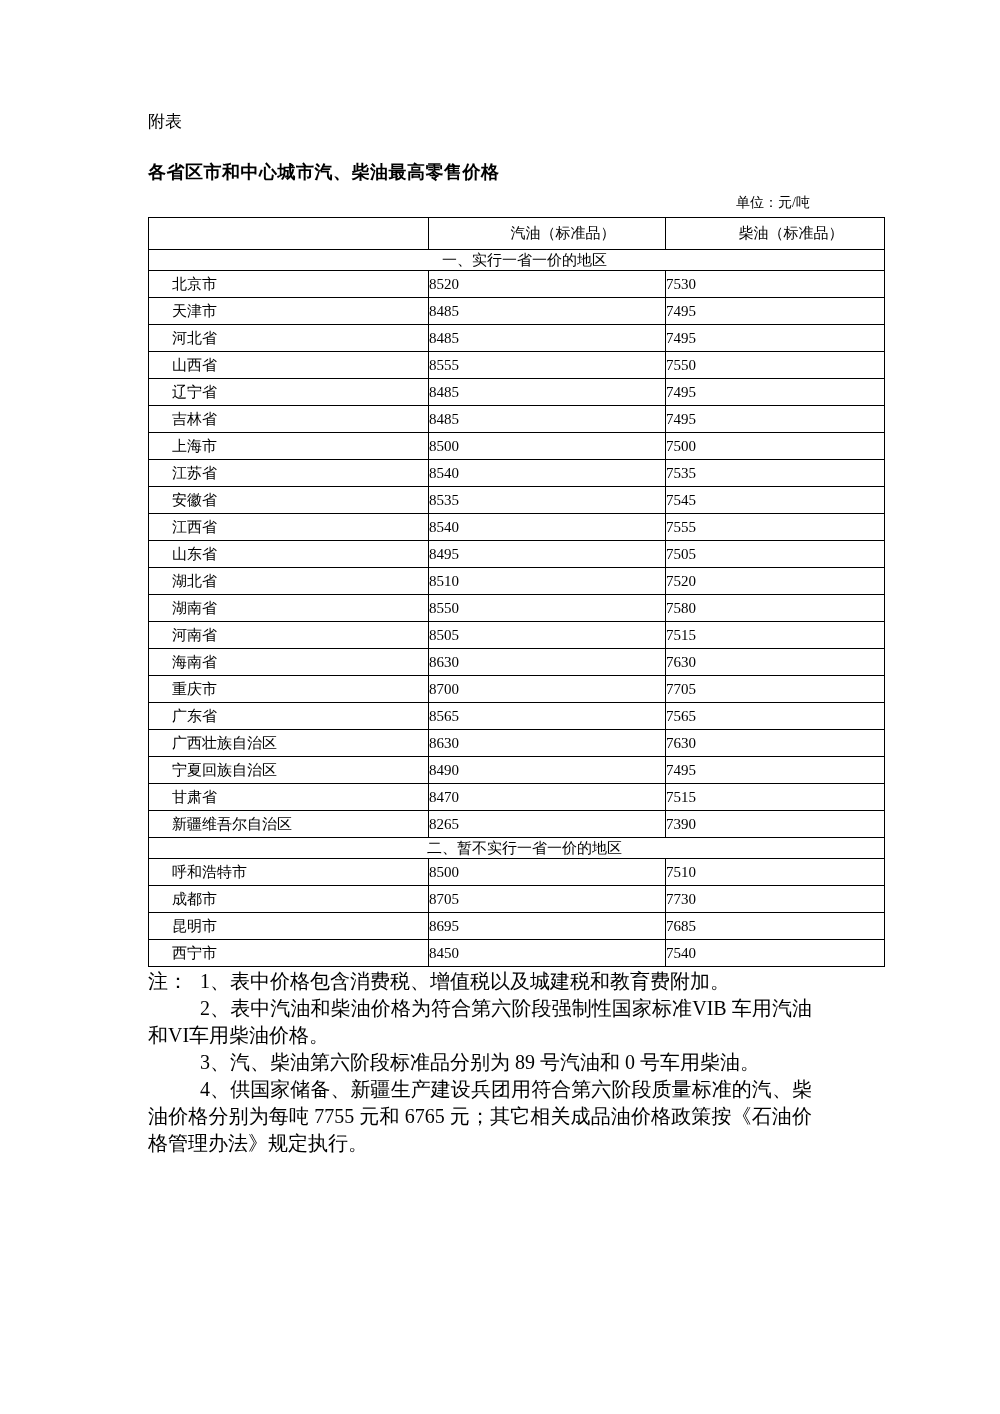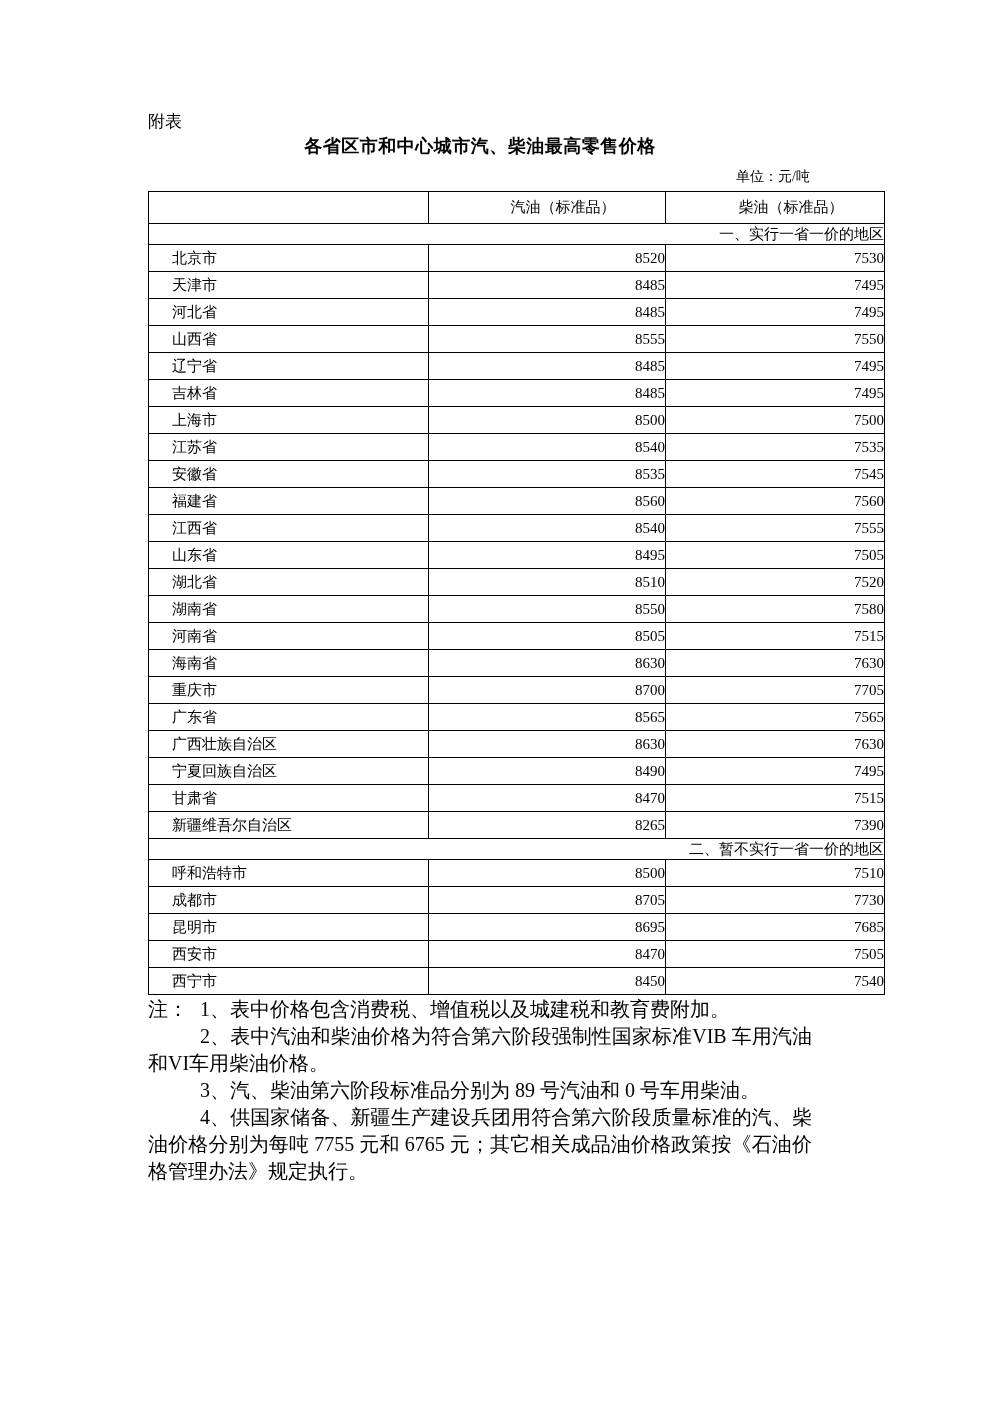--- a/index.html
+++ b/index.html
@@ -17,21 +17,21 @@
     box-sizing: border-box;
     padding: 110px 116px 0 148px;
     overflow: hidden;
   }
   .attachment-label {
     font-size: 17px;
     line-height: 24px;
     text-align: left;
   }
   .doc-title {
-    text-align: center;
+    margin-top: 26px;
     font-family: "Liberation Sans", "DejaVu Sans", sans-serif;
     font-weight: bold;
     font-size: 18px;
     line-height: 24px;
     letter-spacing: 0.5px;
   }
   .unit-line {
     margin-top: 10px;
     text-align: right;
     font-size: 14px;
@@ -57,25 +57,25 @@
     white-space: nowrap;
   }
   table.price-table th {
     height: 31px;
     text-align: center;
     font-size: 15px;
     padding-left: 32px;
   }
   tr.data-row td { height: 26px; }
   tr.data-row td.region-cell { padding-left: 23px; text-align: left; }
-  tr.data-row td.num-cell { text-align: right; font-family: "Liberation Serif", "DejaVu Serif", serif; }
+  tr.data-row td.num-cell { text-align: left; font-family: "Liberation Serif", "DejaVu Serif", serif; }
   tr.section-row td {
     height: 20px;
     padding-left: 16px;
-    text-align: right;
+    text-align: center;
   }
   .notes {
     margin-top: 1px;
     font-size: 20px;
   }
   .notes p {
     margin: 0;
     line-height: 27px;
     text-align: justify;
   }
@@ -148,25 +148,20 @@
           <td class="region-cell">江苏省</td>
           <td class="num-cell">8540</td>
           <td class="num-cell">7535</td>
         </tr>
         <tr class="data-row">
           <td class="region-cell">安徽省</td>
           <td class="num-cell">8535</td>
           <td class="num-cell">7545</td>
         </tr>
         <tr class="data-row">
-          <td class="region-cell">福建省</td>
-          <td class="num-cell">8560</td>
-          <td class="num-cell">7560</td>
-        </tr>
-        <tr class="data-row">
           <td class="region-cell">江西省</td>
           <td class="num-cell">8540</td>
           <td class="num-cell">7555</td>
         </tr>
         <tr class="data-row">
           <td class="region-cell">山东省</td>
           <td class="num-cell">8495</td>
           <td class="num-cell">7505</td>
         </tr>
         <tr class="data-row">
@@ -229,25 +224,20 @@
         </tr>
         <tr class="data-row">
           <td class="region-cell">成都市</td>
           <td class="num-cell">8705</td>
           <td class="num-cell">7730</td>
         </tr>
         <tr class="data-row">
           <td class="region-cell">昆明市</td>
           <td class="num-cell">8695</td>
           <td class="num-cell">7685</td>
-        </tr>
-        <tr class="data-row">
-          <td class="region-cell">西安市</td>
-          <td class="num-cell">8470</td>
-          <td class="num-cell">7505</td>
         </tr>
         <tr class="data-row">
           <td class="region-cell">西宁市</td>
           <td class="num-cell">8450</td>
           <td class="num-cell">7540</td>
         </tr>
       </tbody>
   </table>
 
   <div class="notes" id="notes">

